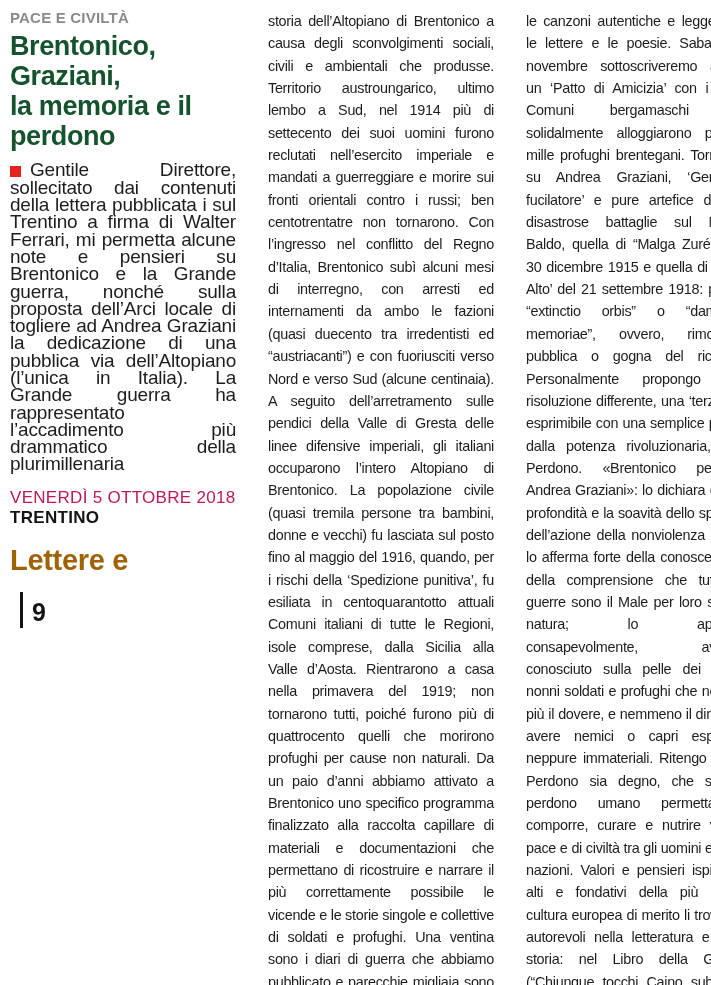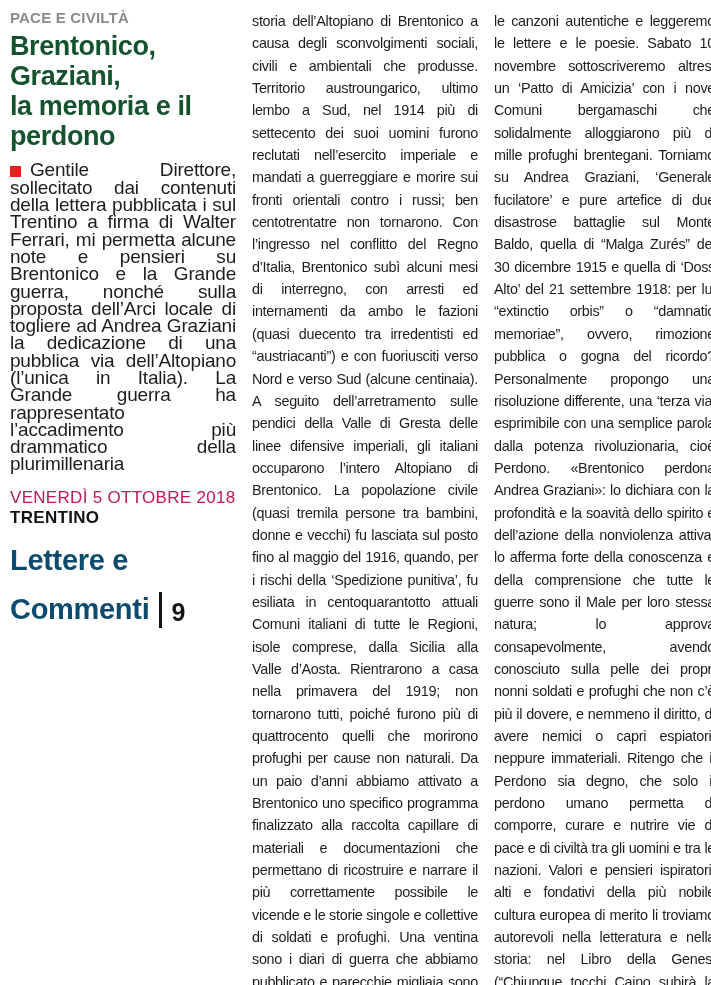--- a/index.html
+++ b/index.html
@@ -6,21 +6,21 @@
   .page{
     position:relative;
     width:711px;height:985px;
     box-sizing:border-box;
     background:#ffffff;
     font-family:"Liberation Sans",sans-serif;
     color:#1d1d1b;
     overflow:hidden;
     display:flex;
     padding:8px 8px 0 10px;
-    gap:16px;
+    gap:32px;
   }
   .col{box-sizing:border-box;}
   .col-left{width:226px;flex:0 0 auto;}
   .col-mid{width:226px;flex:0 0 auto;}
   .col-right{width:221px;flex:0 0 auto;}
 
   .kicker{
     font-size:15px;font-weight:700;color:#8c8a88;
     letter-spacing:0.2px;line-height:1.1;margin-top:2px;
   }
@@ -40,21 +40,21 @@
   }
   .dateline{
     margin-top:15px;font-size:17px;color:#be185d;
     letter-spacing:0.3px;
   }
   .brand{
     font-size:17px;font-weight:800;color:#141414;
     letter-spacing:0.3px;
   }
   .section-title{
-    margin-top:18px;font-size:29px;font-weight:800;color:#0c4a6e;
+    margin-top:18px;font-size:29px;font-weight:800;color:#a16207;
     letter-spacing:-0.3px;line-height:1;
   }
   .section-line2{
     margin-top:17px;display:flex;align-items:center;
   }
   .section-divider{
     display:inline-block;width:3px;height:36px;background:#141414;
     margin:0 9px 0 10px;
   }
   .page-number{
@@ -74,21 +74,20 @@
     <div class="kicker">PACE E CIVILTÀ</div>
     <div class="headline">Brentonico, Graziani,
 la memoria e il perdono</div>
     <div class="intro">
       <span class="red-square"></span><span>Gentile Direttore, sollecitato dai contenuti della lettera pubblicata i sul Trentino a firma di Walter Ferrari, mi permetta alcune note e pensieri su Brentonico e la Grande guerra, nonché sulla proposta dell’Arci locale di togliere ad Andrea Graziani la dedicazione di una pubblica via dell’Altopiano (l’unica in Italia). La Grande guerra ha rappresentato l’accadimento più drammatico della plurimillenaria</span>
     </div>
     <div class="dateline">VENERDÌ 5 OTTOBRE 2018</div>
     <div class="brand">TRENTINO</div>
     <div class="section-title">Lettere e</div>
     <div class="section-line2">
-      <span class="section-title" style="margin-top:0;">Commenti</span>
       <span class="section-divider"></span>
       <span class="page-number">9</span>
     </div>
   </div>
 
   <div class="col col-mid">
     <div class="bodytext">storia dell’Altopiano di Brentonico a causa degli sconvolgimenti sociali, civili e ambientali che produsse. Territorio austroungarico, ultimo lembo a Sud, nel 1914 più di settecento dei suoi uomini furono reclutati nell’esercito imperiale e mandati a guerreggiare e morire sui fronti orientali contro i russi; ben centotrentatre non tornarono. Con l’ingresso nel conflitto del Regno d’Italia, Brentonico subì alcuni mesi di interregno, con arresti ed internamenti da ambo le fazioni (quasi duecento tra irredentisti ed “austriacanti”) e con fuoriusciti verso Nord e verso Sud (alcune centinaia). A seguito dell’arretramento sulle pendici della Valle di Gresta delle linee difensive imperiali, gli italiani occuparono l’intero Altopiano di Brentonico. La popolazione civile (quasi tremila persone tra bambini, donne e vecchi) fu lasciata sul posto fino al maggio del 1916, quando, per i rischi della ‘Spedizione punitiva’, fu esiliata in centoquarantotto attuali Comuni italiani di tutte le Regioni, isole comprese, dalla Sicilia alla Valle d’Aosta. Rientrarono a casa nella primavera del 1919; non tornarono tutti, poiché furono più di quattrocento quelli che morirono profughi per cause non naturali. Da un paio d’anni abbiamo attivato a Brentonico uno specifico programma finalizzato alla raccolta capillare di materiali e documentazioni che permettano di ricostruire e narrare il più correttamente possibile le vicende e le storie singole e collettive di soldati e profughi. Una ventina sono i diari di guerra che abbiamo pubblicato e parecchie migliaia sono i documenti riguardanti i profughi che abbiamo recuperato dagli archivi storici dei comuni che li accolsero e ospitarono, con anche canzoni, poesie e lettere. Sabato 10 novembre scopriremo a Brentonico un memoriale che, ricordandoli incisi uno per uno, ringrazierà tutti i Comuni che durante la Grande guerra diedero ospitalità e cura alle nostre genti; canteremo anche</div>
   </div>
 
   <div class="col col-right">

